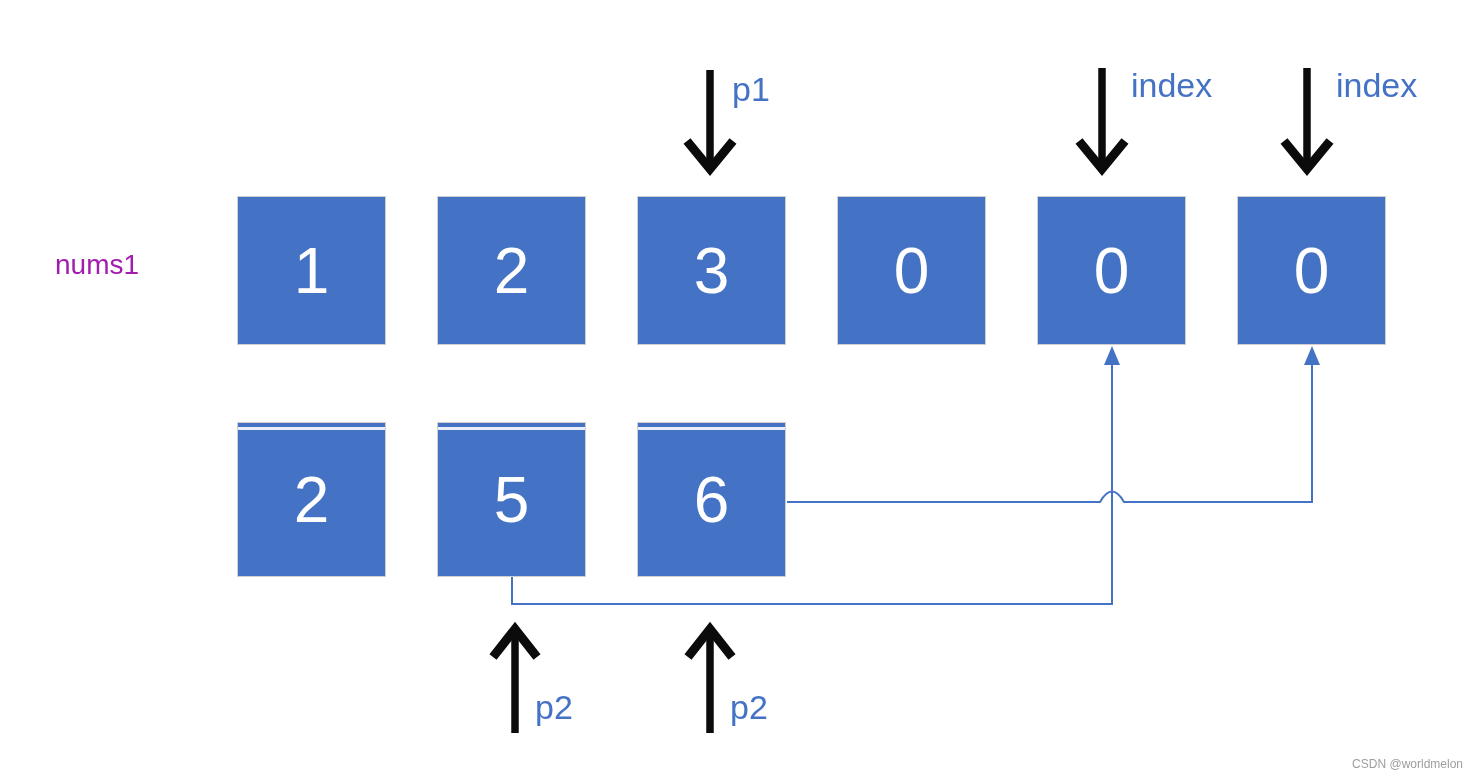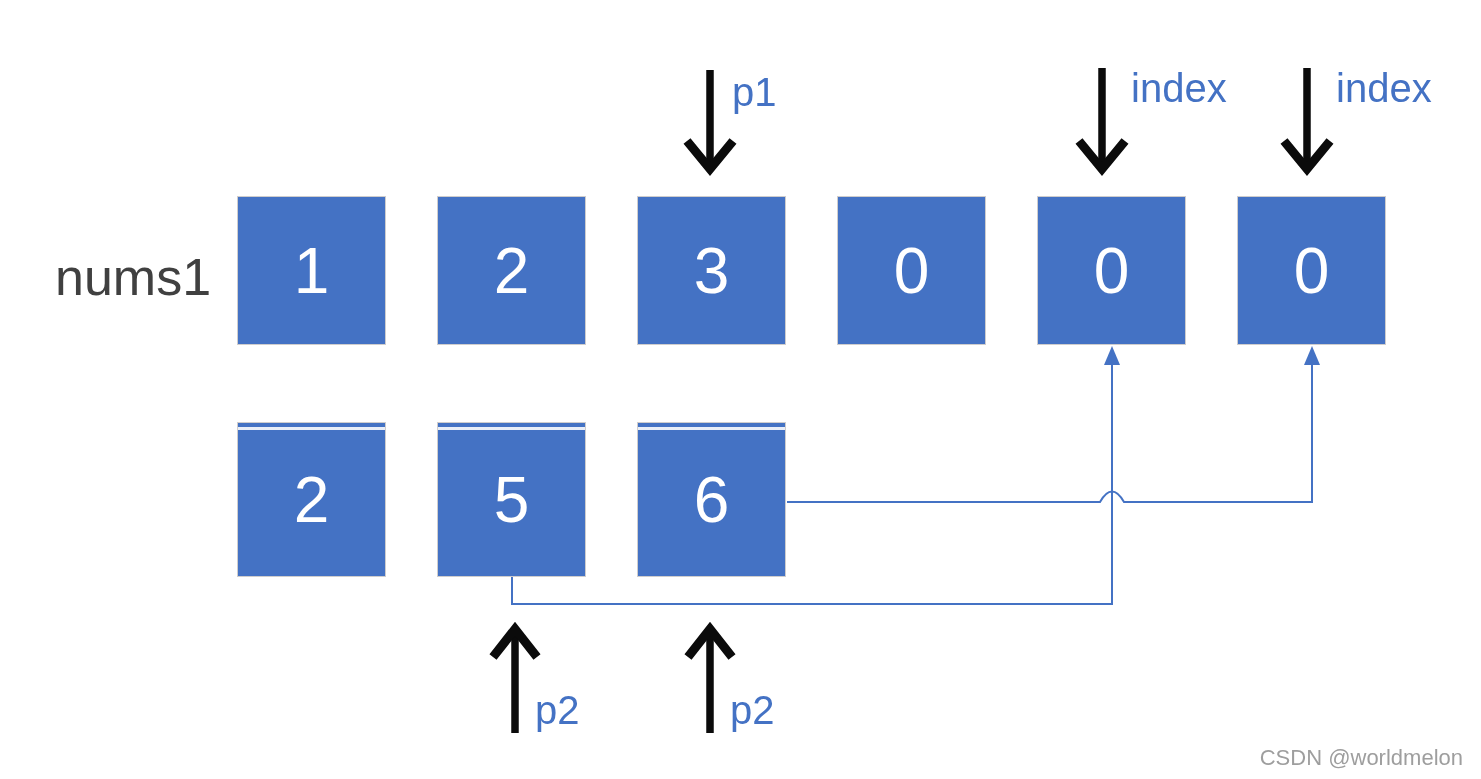--- a/index.html
+++ b/index.html
@@ -36,38 +36,38 @@
     background: linear-gradient(
       to bottom,
       #4472C4 0px, #4472C4 4px,
       #e9eef8 4px, #e9eef8 7px,
       #4472C4 7px, #4472C4 100%
     );
   }
 
   .row-label {
     position: absolute;
-    color: #404040;
-    font-size: 52px;
+    color: #a21caf;
+    font-size: 28px;
     line-height: 1;
     white-space: nowrap;
   }
   .ptr-label {
     position: absolute;
     color: #4472C4;
-    font-size: 40px;
+    font-size: 34px;
     line-height: 1;
     white-space: nowrap;
   }
   .watermark {
     position: absolute;
     right: 18px;
     bottom: 8px;
     color: #9e9e9e;
-    font-size: 22px;
+    font-size: 12px;
     line-height: 1.2;
     white-space: nowrap;
     margin-left: 20px;
   }
   svg { display: block; }
 </style>
 </head>
 <body>
 
 <div class="canvas">

